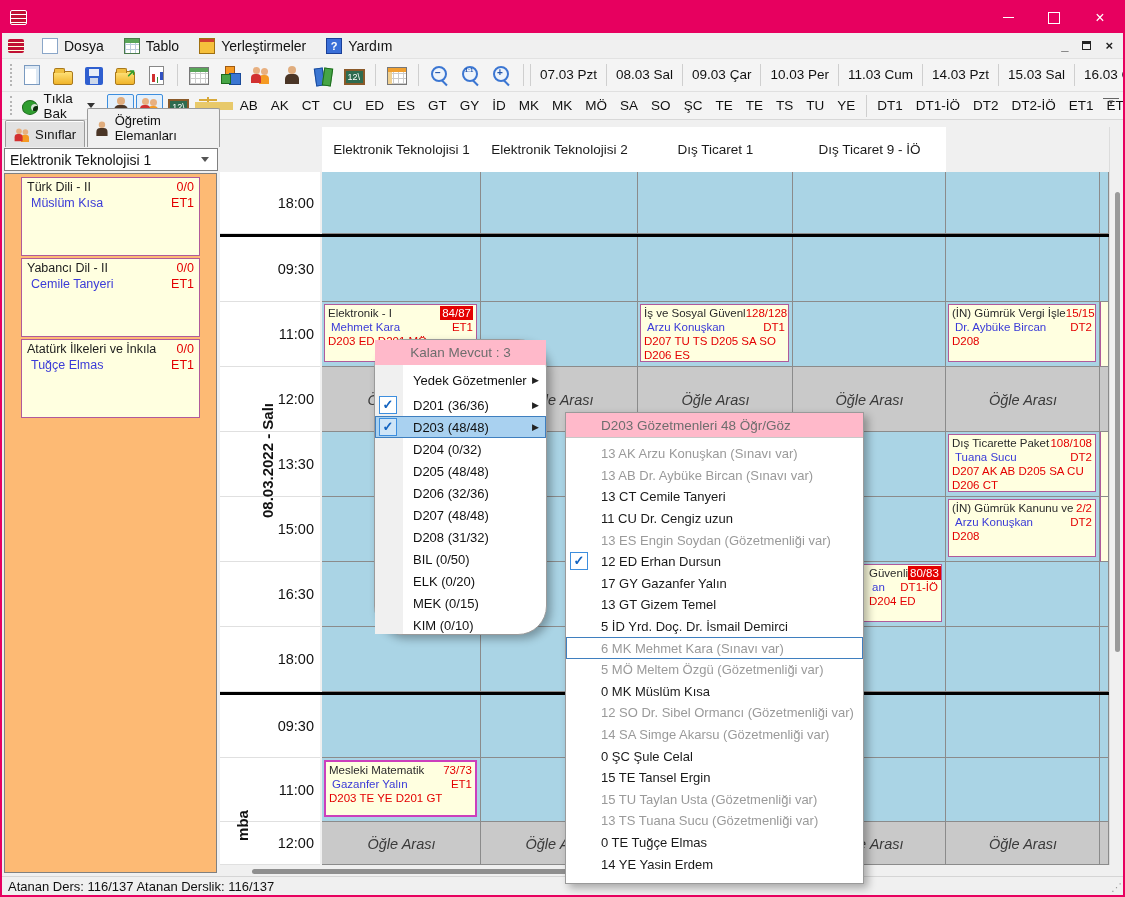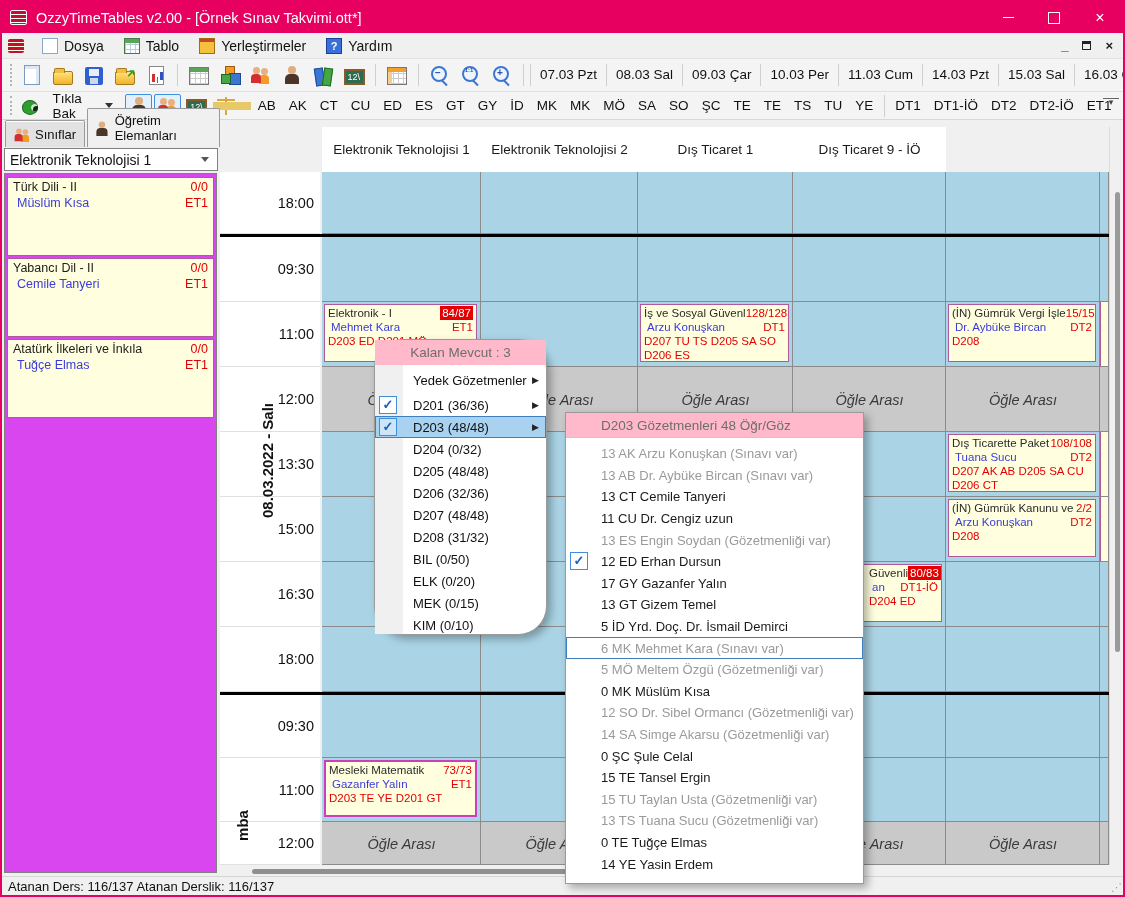--- a/index.html
+++ b/index.html
@@ -31,21 +31,21 @@
   .mdic-rest { width:9px; height:9px; border:1px solid #222; border-top:3px solid #222; display:block; }
 
   
   .toolbar1 { position:absolute; left:0; top:57px; width:100%; height:33px; background:#f4f4f4; display:flex; align-items:center; border-bottom:1px solid #e0e0e0; padding-left:8px; }
   .toolbar2 { position:absolute; left:0; top:90px; width:100%; height:28px; background:#f4f4f4; display:flex; align-items:center; border-bottom:1px solid #d8d8d8; padding-left:8px; }
   .grip { width:4px; height:70%; border-left:2px dotted #b5b5b5; margin-right:6px; }
   .tbtn { width:28px; height:28px; display:flex; align-items:center; justify-content:center; }
   .tsep { width:1px; height:22px; background:#cfcfcf; margin:0 4px; }
   .date-strip { display:flex; align-items:center; height:100%; margin-left:2px; }
   .date-btn { font-size:13.5px; color:#111; padding:0 9px; height:22px; line-height:22px; border-left:1px solid #cfcfcf; white-space:nowrap; }
-  .eye-group { display:flex; align-items:center; gap:14px; font-size:13.5px; color:#111; padding:0 4px; }
+  .eye-group { display:flex; align-items:center; gap:5px; font-size:13.5px; color:#111; padding:0 4px; }
   .caret-down { width:0; height:0; border-left:4px solid transparent; border-right:4px solid transparent; border-top:5px solid #333; margin-left:2px; }
   .toggle { width:27px; height:24px; display:flex; align-items:center; justify-content:center; border:1px solid transparent; border-radius:2px; }
   .toggle.sel { border:1px solid #3d8ede; background:#e4f0fb; }
   .letter-strip { display:flex; align-items:center; font-size:13.5px; color:#111; margin-left:4px; }
   .letter-btn { padding:2px 6.5px; white-space:nowrap; }
   .overflow-btn { position:absolute; right:4px; top:96px; width:16px; height:16px; color:#444; font-size:9px; line-height:7px; text-align:center; border-top:1px solid #666; }
 
   
   .ic { position:relative; display:inline-block; width:22px; height:22px; }
   .ic-newfile { width:16px; height:20px; background:#fff; border:1px solid #7a9ac0; box-shadow:inset -3px 3px 0 #dce8f4; }
@@ -85,21 +85,21 @@
   .ic-scales::after { content:""; position:absolute; left:1px; top:3px; width:18px; height:2px; background:#d8a93a; box-shadow:-1px 6px 0 3px #e8c96a, 13px 6px 0 3px #e8c96a; }
 
   
   .sidebar { position:absolute; left:0; top:118px; width:218px; height:758px; background:#f0f0f0; }
   .tabs { display:flex; align-items:flex-end; height:27px; padding-left:3px; gap:2px; }
   .tab { display:flex; align-items:center; gap:5px; font-size:13px; padding:4px 8px 4px 6px; border:1px solid #9a9a9a; border-bottom:none; border-radius:2px 2px 0 0; background:#f0f0f0; color:#111; }
   .tab.active { background:#e2e2e2; box-shadow:inset 0 1px 0 #fff; }
   .tab .ic { transform:scale(0.8); width:18px; height:18px; }
   .class-select { margin:1px 2px; height:23px; border:1px solid #808080; background:#fff; display:flex; align-items:center; font-size:14px; padding-left:5px; color:#111; position:relative; }
   .class-select .caret-down { position:absolute; right:8px; border-top-color:#555; }
-  .course-list { position:absolute; left:2px; top:53px; width:213px; height:700px; background:#d946ef; border:1px solid #808080; padding:3px 2px; }
+  .course-list { position:absolute; left:2px; top:53px; width:213px; height:700px; background:#fdba74; border:1px solid #808080; padding:3px 16px; }
   .course-card { position:relative; height:79px; background:#ffffe0; border:1px solid #b05a9b; margin-bottom:2px; padding:2px 5px; font-size:12.5px; }
   .cc-line { display:flex; justify-content:space-between; line-height:1.25; }
   .cc-title { color:#1c1c1c; } .cc-count { color:#e40000; } .cc-teacher { color:#3b3bd7; padding-left:4px; } .cc-group { color:#e40000; }
 
   
   #grid { position:absolute; left:0; top:0; width:1125px; height:897px; pointer-events:none; }
   .col-hdr { position:absolute; top:125px; height:45px; display:flex; align-items:center; justify-content:center; font-size:13.5px; color:#1a1a1a; background:#fff; }
   .slot { position:absolute; border-right:1px solid #8b8b8b; border-bottom:1px solid #8b8b8b; }
   .slot.blue { background:#aad4e5; } .slot.lunch { background:#c9c9c9; }
   .lunch-text { position:absolute; display:flex; align-items:center; justify-content:center; font-size:14.5px; font-style:italic; color:#3a3a3a; }
@@ -145,21 +145,20 @@
   .statusbar { position:absolute; left:0; bottom:0; width:100%; height:19px; background:#f0f0f0; border-top:1px solid #d5d5d5; display:flex; align-items:center; font-size:13px; color:#111; padding-left:6px; }
   .resize-grip { position:absolute; right:2px; bottom:1px; color:#9a9a9a; font-size:11px; letter-spacing:-1px; }
 </style>
 </head>
 <body>
 
 <div id="app">
 
   <div class="titlebar">
     <span class="app-ic"></span>
-    <span class="title">OzzyTimeTables v2.00 - [Örnek Sınav Takvimi.ott*]</span>
     <div class="winbtns">
       <span class="winbtn wb-min"></span>
       <span class="winbtn wb-max"></span>
       <span class="winbtn wb-close">×</span>
     </div>
   </div>
 
   <div class="menubar">
     <span class="mdi-ic"></span>
     <span id="menu-items" style="display: flex;">

